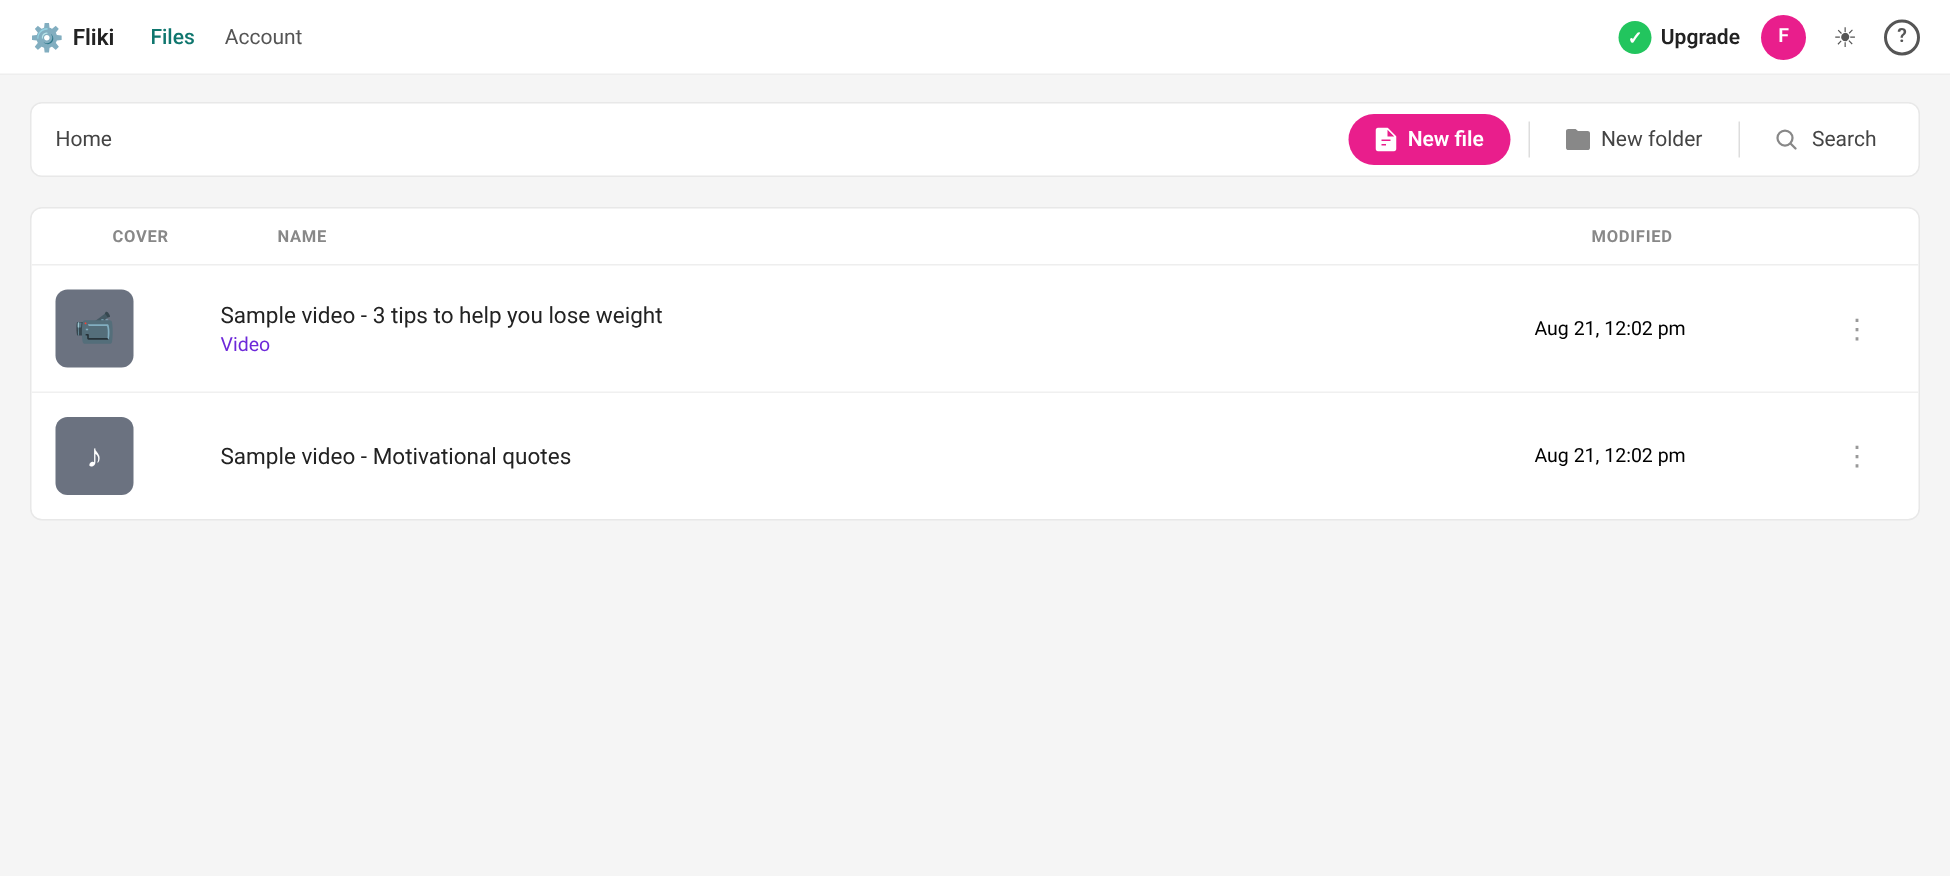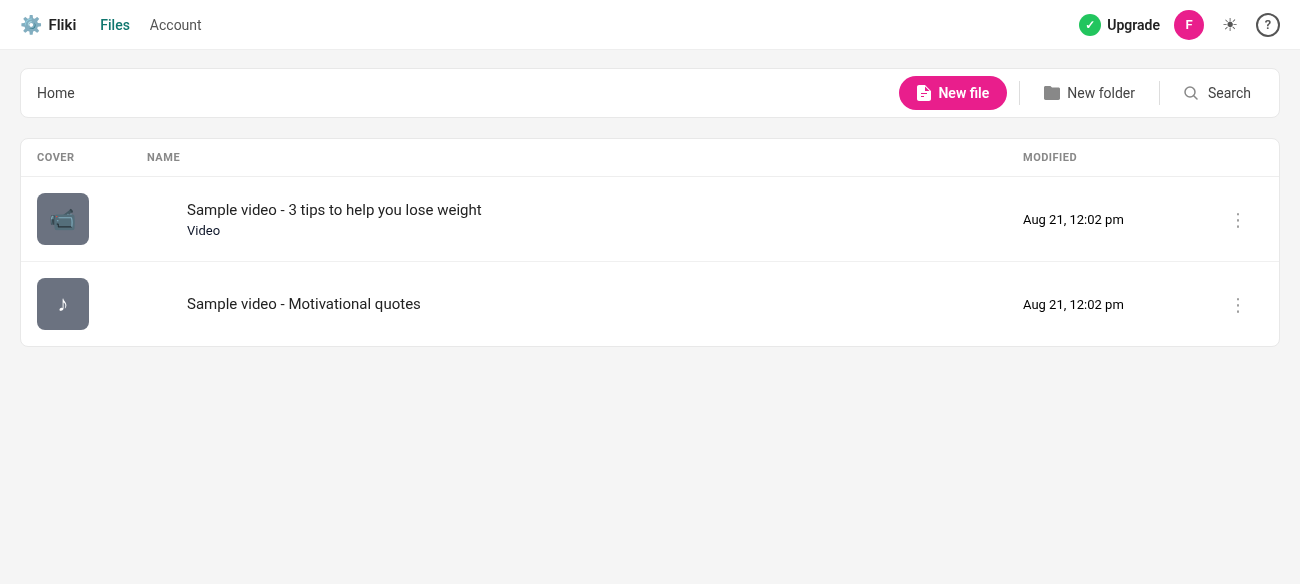--- a/index.html
+++ b/index.html
@@ -215,20 +215,21 @@
       padding: 12px 16px;
       border-bottom: 1px solid #eee;
     }
 
     .table-header-cell {
       font-size: 11px;
       font-weight: 700;
       color: #888;
       letter-spacing: 0.5px;
       text-transform: uppercase;
+      margin-left: 38px;
     }
 
     .table-row {
       display: grid;
       grid-template-columns: 110px 1fr 200px 40px;
       padding: 16px 16px;
       border-bottom: 1px solid #f0f0f0;
       align-items: center;
     }
 
@@ -245,32 +246,31 @@
       align-items: center;
       justify-content: center;
       color: white;
       font-size: 20px;
     }
 
     .file-info {
       display: flex;
       flex-direction: column;
       gap: 4px;
-      margin-left: 40px;
     }
 
     .file-name {
       font-size: 15px;
       color: #222;
       font-weight: 400;
     }
 
     .file-type {
       font-size: 13px;
-      color: #0f172a;
+      color: #6d28d9;
     }
 
     .file-modified {
       font-size: 13px;
       color: #000000;
     }
 
     .file-menu {
       display: flex;
       align-items: center;

